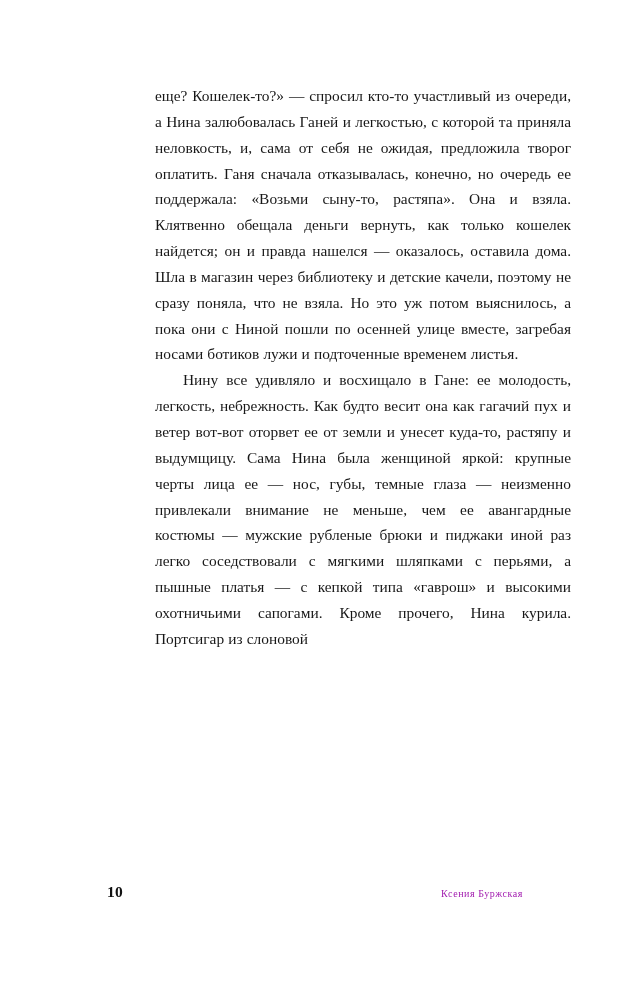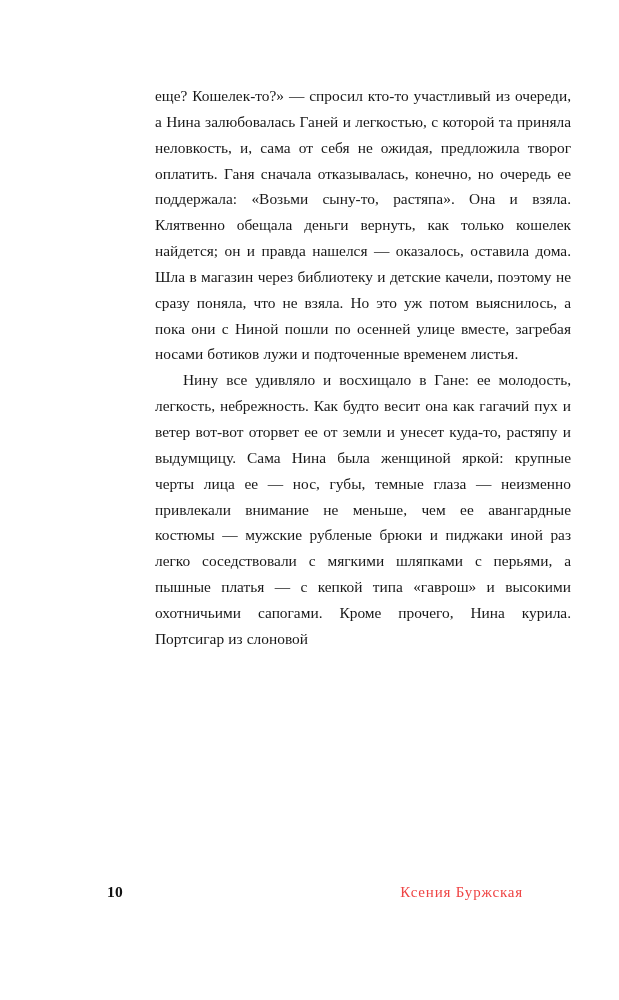--- a/index.html
+++ b/index.html
@@ -60,22 +60,22 @@
 
   .folio {
     font-size: 15.5px;
     font-weight: bold;
     color: #121212;
     line-height: 1;
     letter-spacing: 0.01em;
   }
 
   .running-head {
-    font-size: 15px;
-    color: #ef4444;
+    font-size: 10px;
+    color: #a21caf;
     line-height: 1;
     letter-spacing: 0.055em;
   }
 </style>
 </head>
 <body>
 
 <div class="page">
 
   <div class="text-block">

